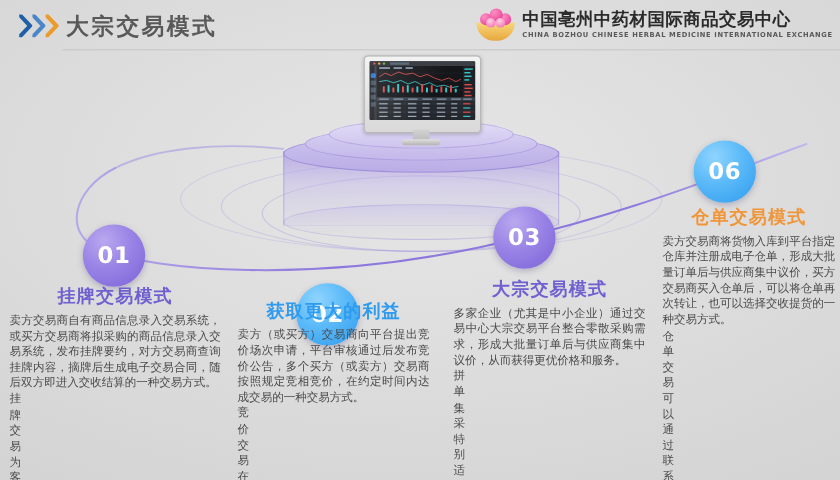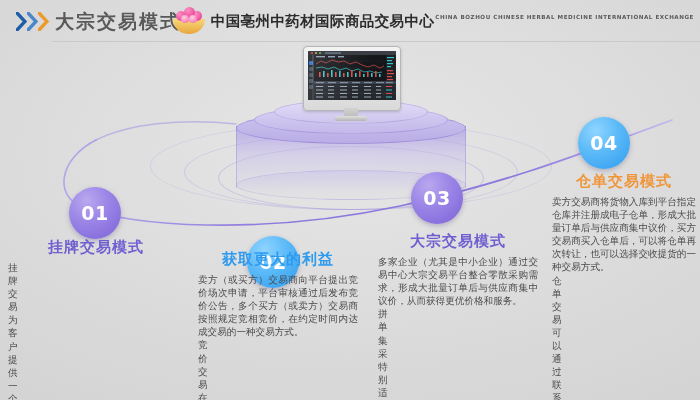--- a/index.html
+++ b/index.html
@@ -33,21 +33,21 @@
     position:absolute;left:1px;top:13px;width:32px;height:15px;
     background:linear-gradient(180deg,#f7d87a 0%,#e8a63c 100%);
     border-radius:0 0 16px 16px;
   }
   .petal{position:absolute;border-radius:50%;background:radial-gradient(circle at 35% 30%,#ff8fc4,#e0338a);}
   .p1{left:12px;top:1px;width:11px;height:11px;}
   .p2{left:4px;top:5px;width:10px;height:10px;}
   .p3{left:20px;top:5px;width:10px;height:10px;}
   .p4{left:9px;top:9px;width:8px;height:8px;background:radial-gradient(circle at 40% 30%,#ffd0e6,#ef5fa5);}
   .p5{left:17px;top:9px;width:8px;height:8px;background:radial-gradient(circle at 40% 30%,#ffd0e6,#ef5fa5);}
-  .logo-text{display:flex;flex-direction:row;gap:1px;}
+  .logo-text{display:flex;flex-direction:column;gap:1px;}
   .logo-zh{font-size:14.5px;font-weight:bold;color:#2b2b2b;letter-spacing:0.4px;line-height:16px;}
   .logo-en{font-size:5.6px;font-weight:bold;color:#5a5a5a;letter-spacing:0.55px;line-height:8px;}
 
   
   .ripples{position:absolute;left:150px;top:104px;width:400px;height:118px;}
   .rip{position:absolute;border-radius:50%;border:1px solid rgba(150,130,225,.30);}
   .r1{left:0px;  top:18px; width:400px;height:86px;border-color:rgba(150,130,225,.20);}
   .r2{left:34px; top:30px; width:332px;height:74px;border-color:rgba(150,130,225,.26);}
   .r3{left:68px; top:42px; width:264px;height:62px;border-color:rgba(150,130,225,.32);}
 
@@ -338,25 +338,26 @@
   <div class="circle c-purple" style="left:69px;top:187px;">
     <span>01</span>
   </div>
   <div class="circle c-blue" style="left:247px;top:204px;margin-top:32px;">
     <span>02</span>
   </div>
   <div class="circle c-purple" style="left:411px;top:172px;">
     <span>03</span>
   </div>
   <div class="circle c-blue" style="left:578px;top:117px;">
-    <span>04</span>
+    <span>06</span>
   </div>
 
   <div class="block b1">
     <div class="blk-title t-purple">挂牌交易模式</div>
+    <div class="blk-body">卖方交易商自有商品信息录入交易系统，或买方交易商将拟采购的商品信息录入交易系统，发布挂牌要约，对方交易商查询挂牌内容，摘牌后生成电子交易合同，随后双方即进入交收结算的一种交易方式。</div>
     <div class="blk-body p2">挂牌交易为客户提供一个公开透明的交易场所，客户可以自由发布交易信息，与众多潜在交易伙伴进行高效对接，实现资源的优化配置。</div>
   </div>
 
   <div class="block b2">
     <div class="blk-title t-blue">获取更大的利益</div>
     <div class="blk-body">卖方（或买方）交易商向平台提出竞价场次申请，平台审核通过后发布竞价公告，多个买方（或卖方）交易商按照规定竞相竞价，在约定时间内达成交易的一种交易方式。</div>
     <div class="blk-body p2">竞价交易在激烈的竞价过程中，客户有机会以更优的价格达成交易，获取更大的利益。</div>
   </div>
 
   <div class="block b3">

